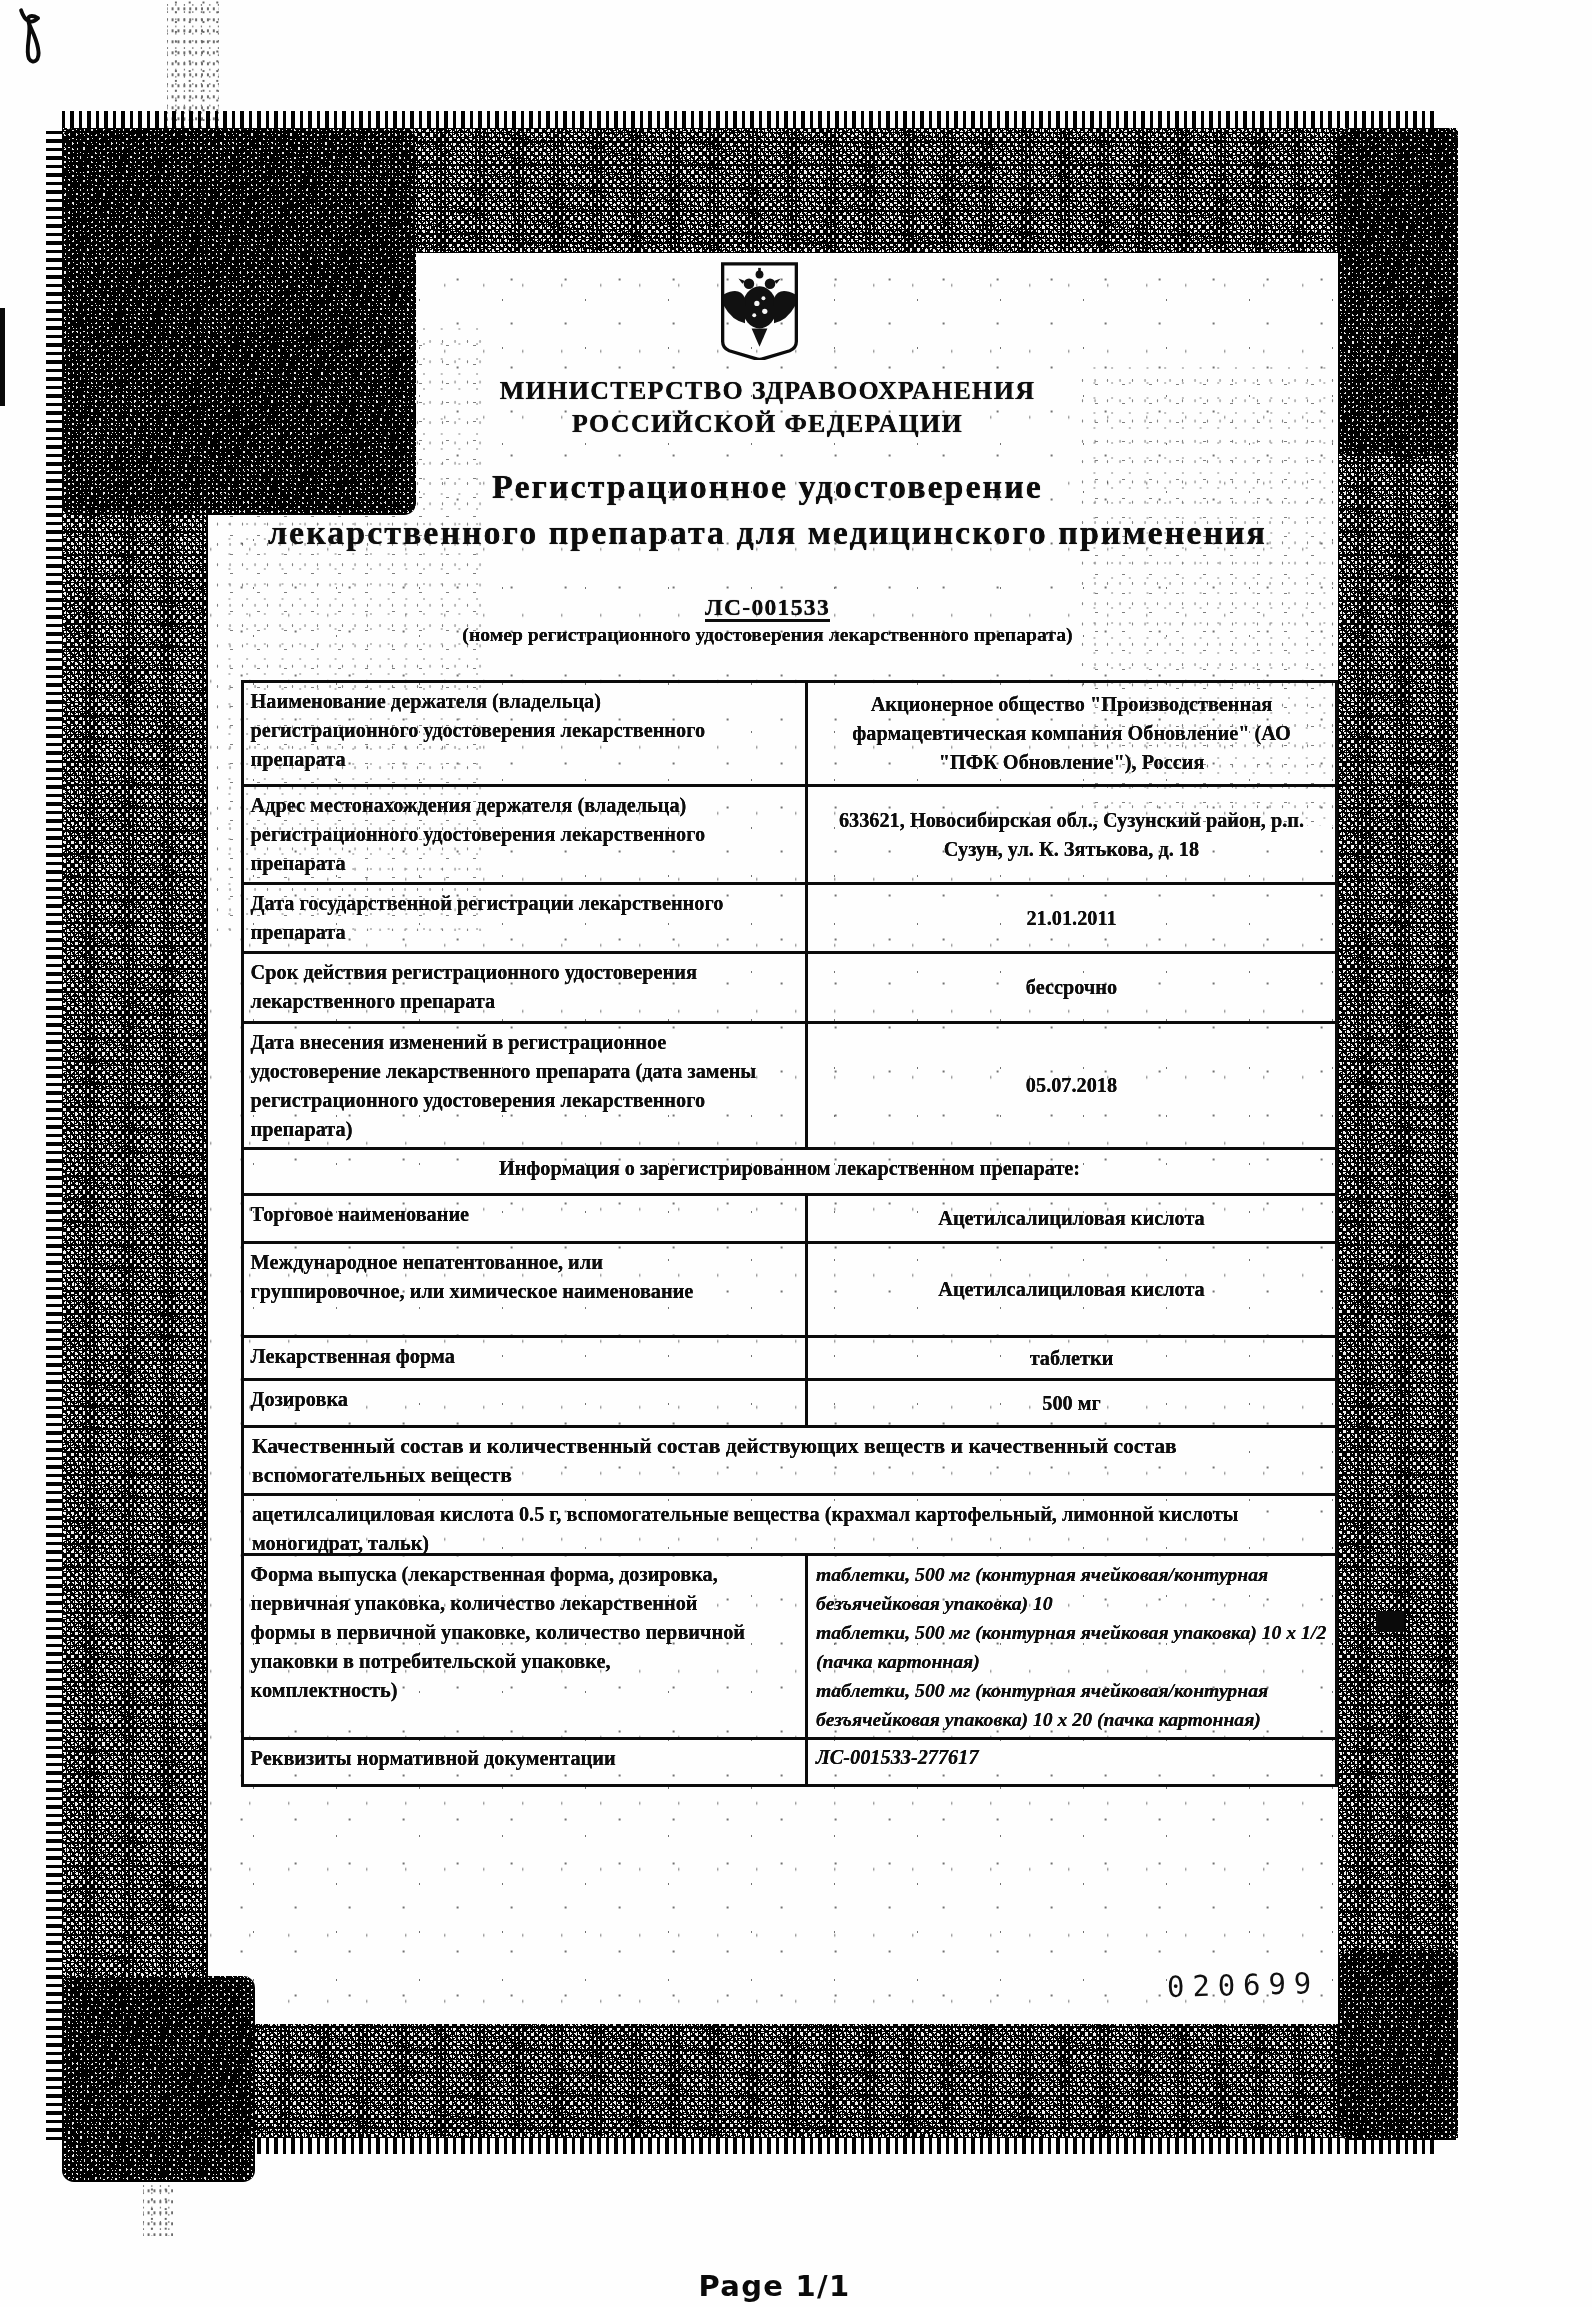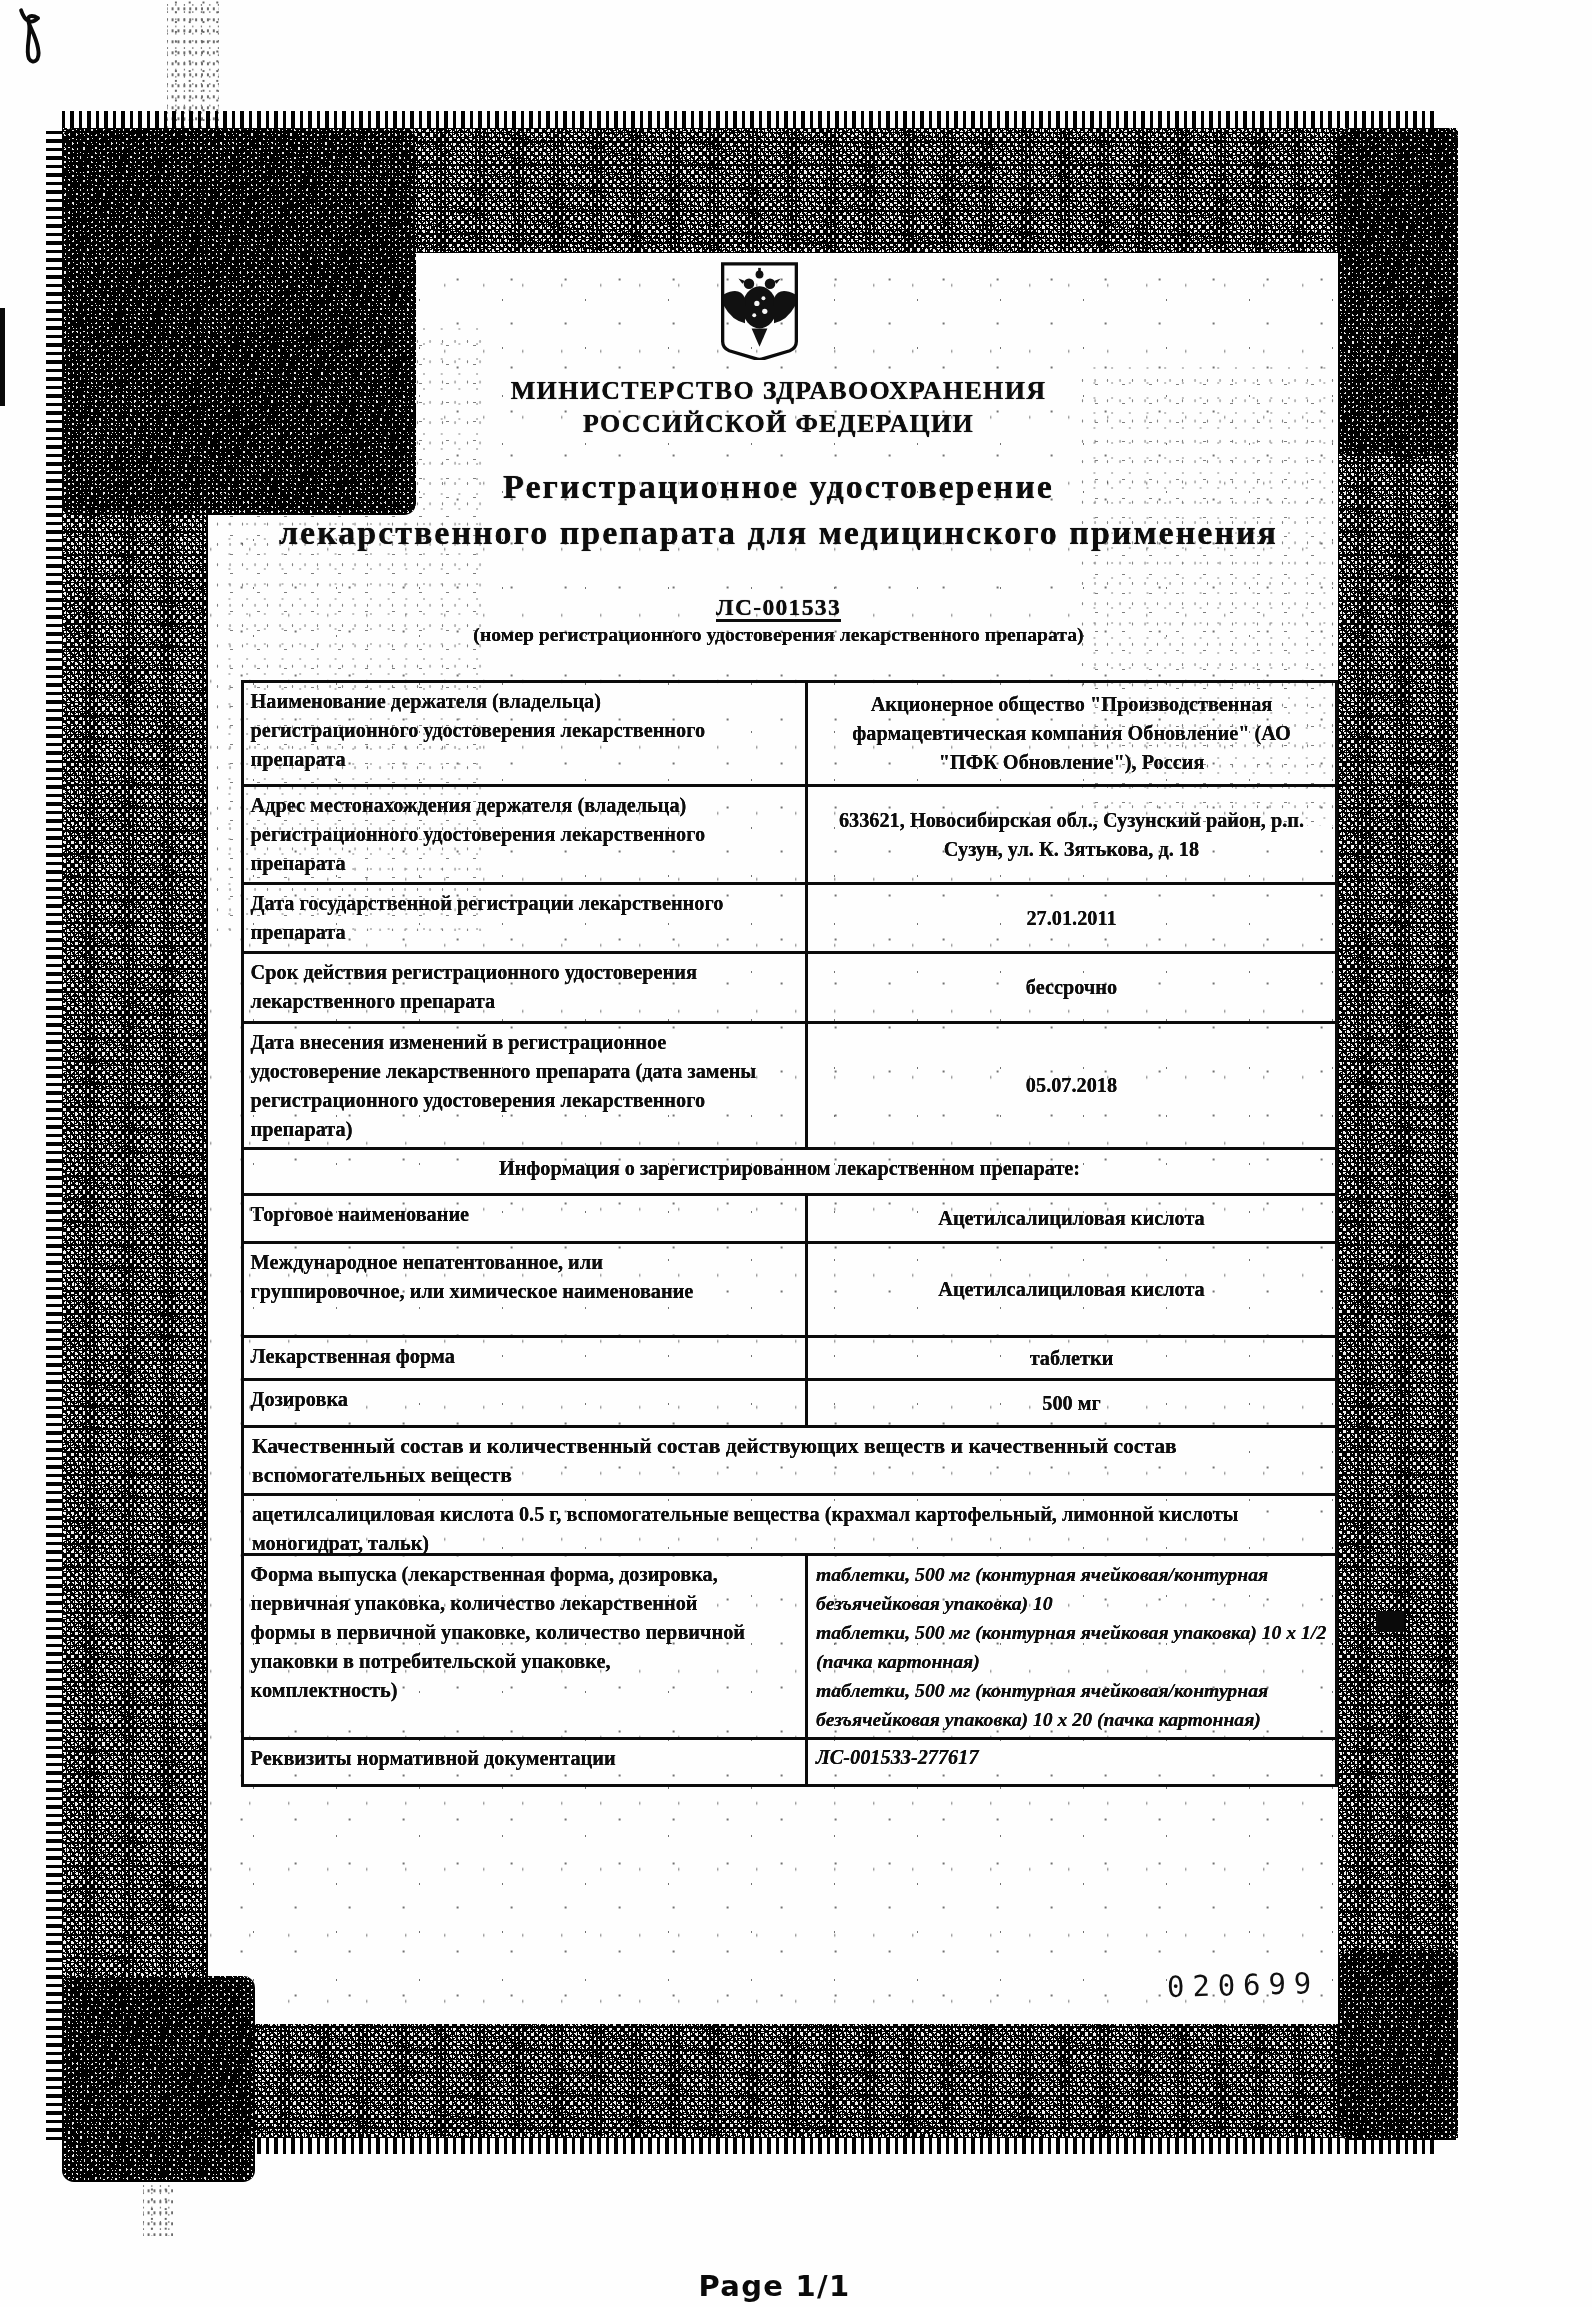--- a/index.html
+++ b/index.html
@@ -50,21 +50,21 @@
   .speckle.heavy{
     background-size:17.7px 15px, 12.5px 20.3px, 27px 19px;
     opacity:.5;
   }
   .speckle.streak{
     background-size:8.5px 7.2px, 5.9px 11px, 13.8px 9.8px;
     opacity:.6;
   }
   .ink-blot{position:absolute; background:#0a0a0a;}
   
-  .header-zone{position:absolute; left:214px; width:1129px; text-align:center;}
+  .header-zone{position:absolute; left:203px; width:1129px; text-align:center;}
   .ministry{
     font-weight:bold; font-size:26px; line-height:33px; letter-spacing:1.3px;
     text-shadow:0 0 0.7px #000;
   }
   .doc-title{
     font-weight:bold; font-size:34px; line-height:39px; letter-spacing:2px;
     text-shadow:0 0 0.7px #000;
   }
   .reg-num{
     font-weight:bold; font-size:23.6px; letter-spacing:1.3px;
@@ -183,21 +183,21 @@
       <div class="tvalue">Акционерное общество "Производственная фармацевтическая компания Обновление" (АО "ПФК Обновление"), Россия</div>
     </div>
 
     <div class="trow" style="height:98px">
       <div class="tlabel">Адрес местонахождения держателя (владельца) регистрационного удостоверения лекарственного препарата</div>
       <div class="tvalue">633621, Новосибирская обл., Сузунский район, р.п. Сузун, ул. К. Зятькова, д. 18</div>
     </div>
 
     <div class="trow" style="height:69px">
       <div class="tlabel">Дата государственной регистрации лекарственного препарата</div>
-      <div class="tvalue">27.01.2011</div>
+      <div class="tvalue">21.01.2011</div>
     </div>
 
     <div class="trow" style="height:70px">
       <div class="tlabel">Срок действия регистрационного удостоверения лекарственного препарата</div>
       <div class="tvalue">бессрочно</div>
     </div>
 
     <div class="trow" style="height:126px">
       <div class="tlabel">Дата внесения изменений в регистрационное удостоверение лекарственного препарата (дата замены регистрационного удостоверения лекарственного препарата)</div>
       <div class="tvalue">05.07.2018</div>

